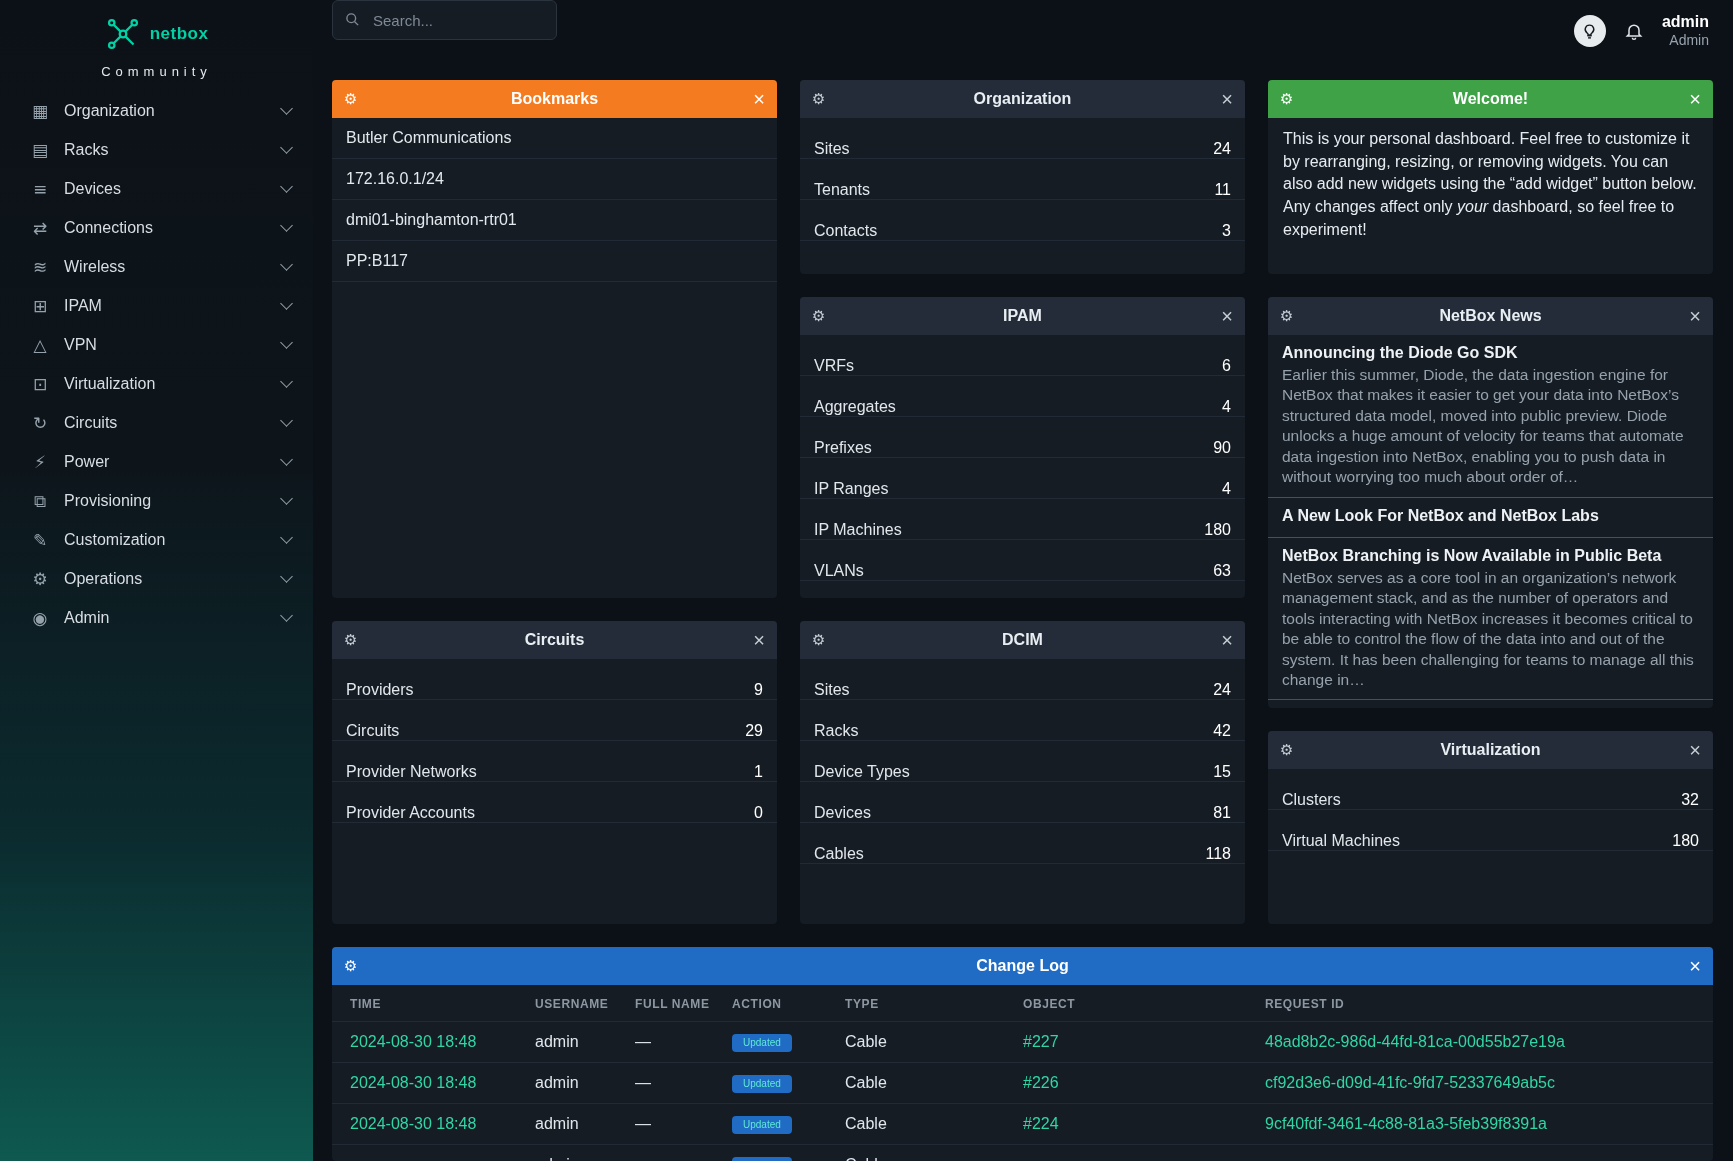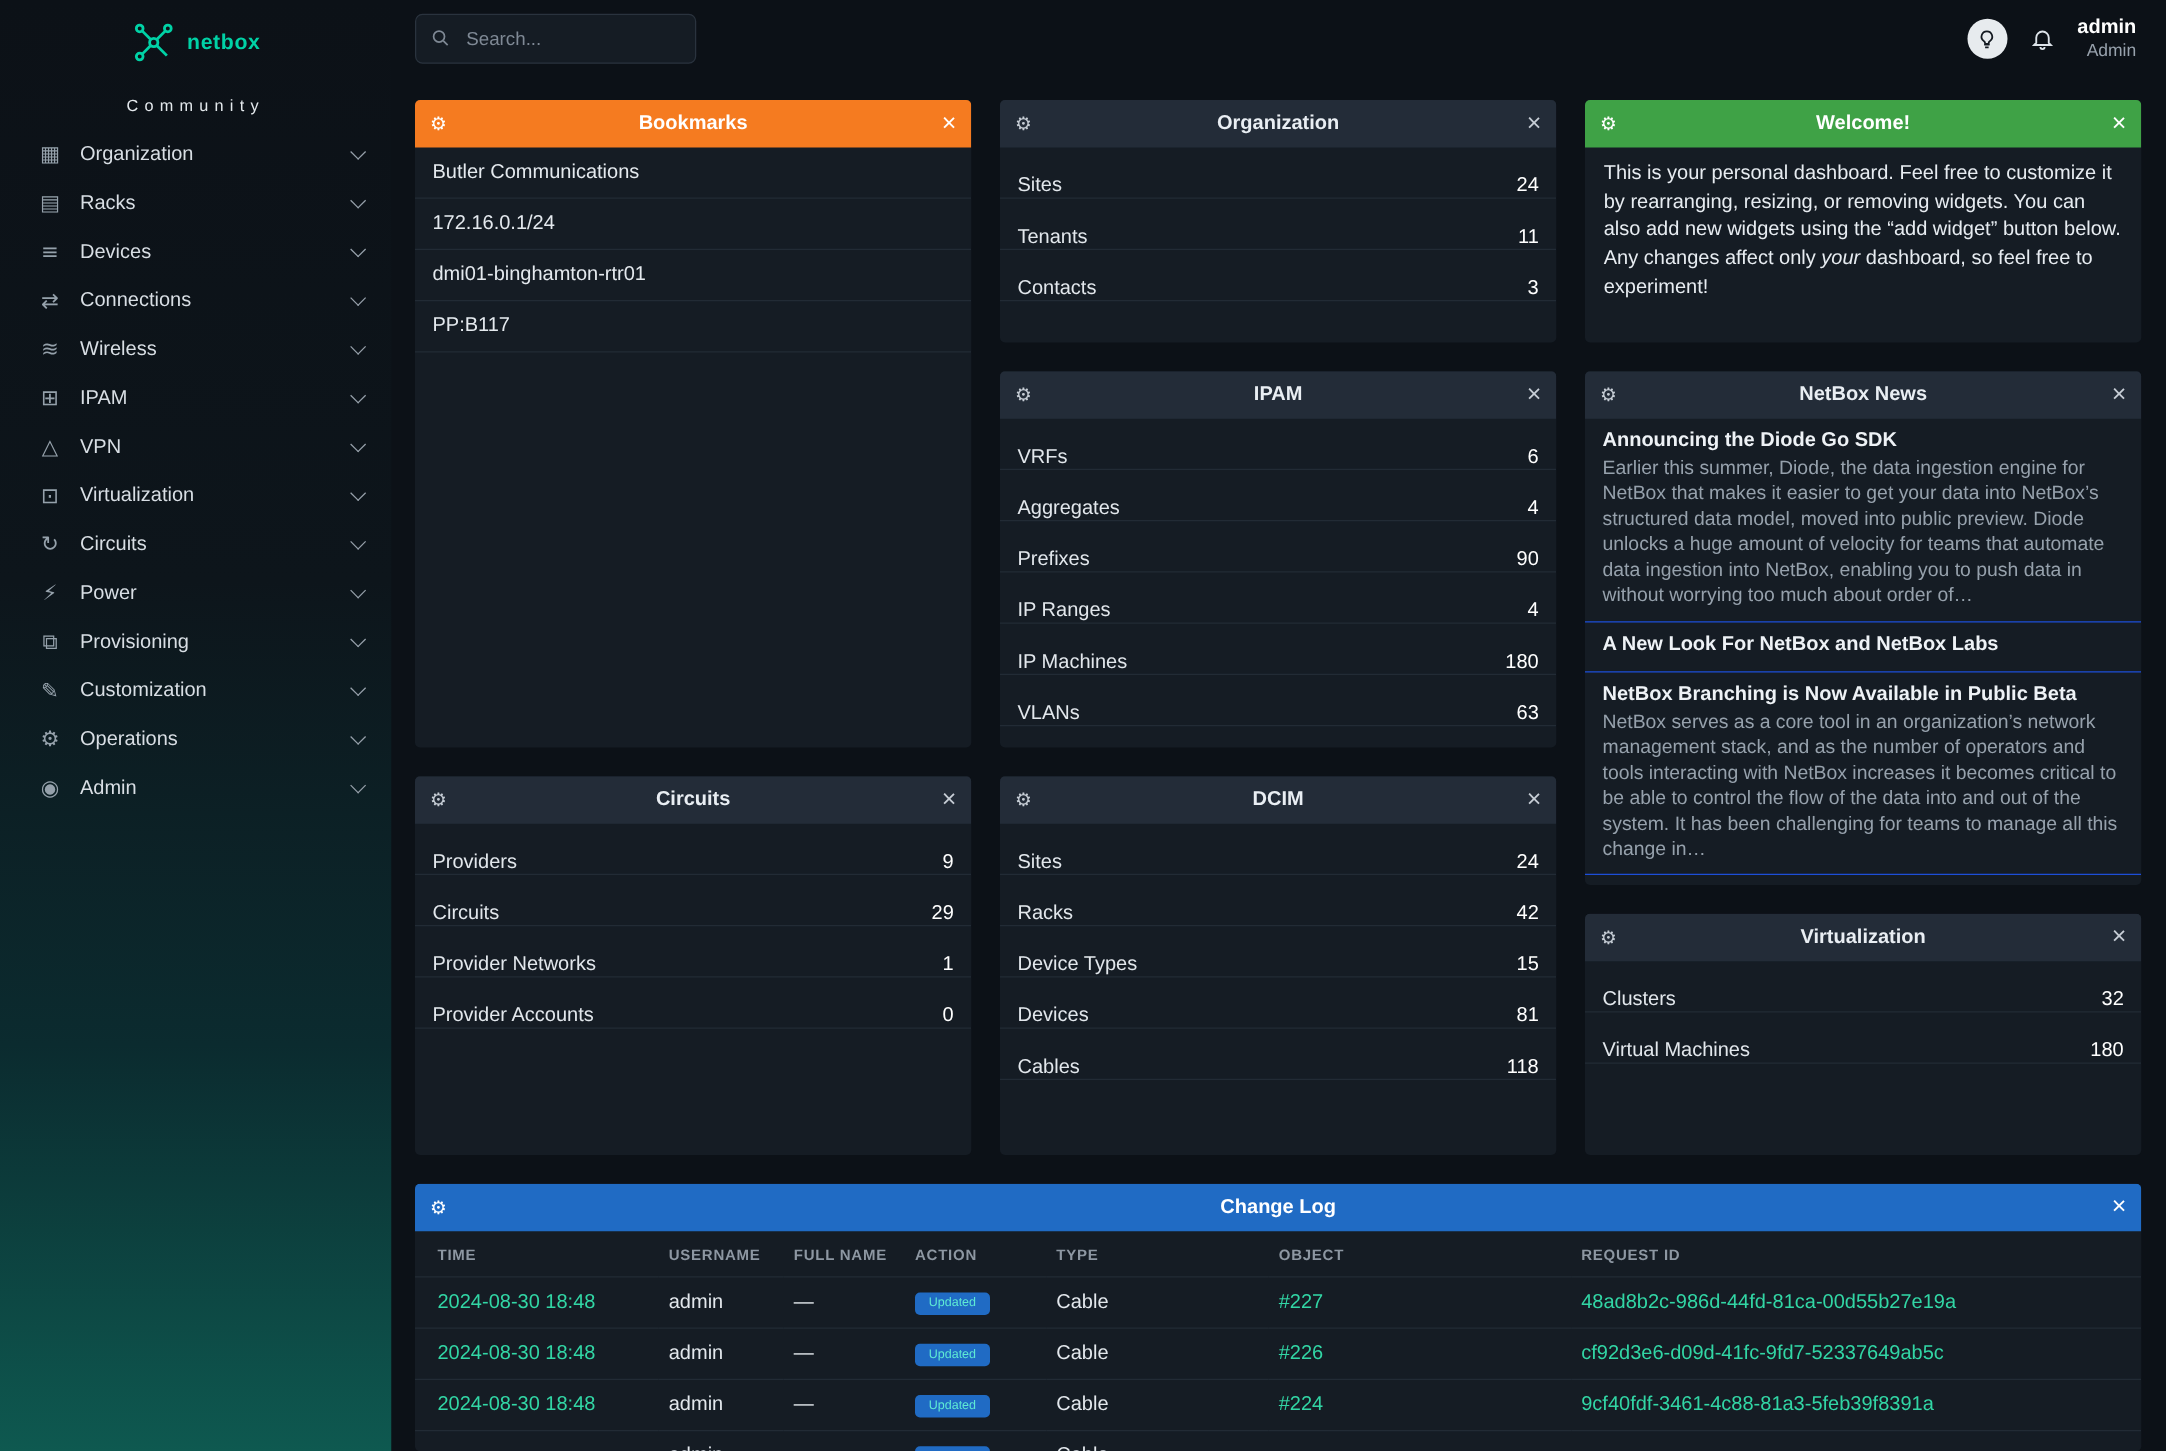--- a/index.html
+++ b/index.html
@@ -4,30 +4,30 @@
 <style>
   html,body{margin:0;padding:0}
   body{width:1733px;height:1161px;overflow:hidden;background:#0c1117;font-family:"Liberation Sans",sans-serif;color:#dfe5ea;position:relative}
 
   
   .sidebar{position:absolute;left:0;top:0;width:313px;height:1161px;
     background:linear-gradient(180deg,#0c1117 0%,#0d151b 40%,#0b2b2f 72%,#0e5950 100%)}
   .brand{padding-top:16px;text-align:center}
   .brand-row{display:inline-flex;align-items:center;gap:9px}
   .brand-name{color:#00d2a6;font-size:17px;font-weight:700;letter-spacing:.5px;cursor:pointer}
-  .brand-sub{margin-top:20px;font-size:13px;letter-spacing:5px;color:#e4e9ed}
+  .brand-sub{margin-top:8px;font-size:13px;letter-spacing:5px;color:#e4e9ed}
   .nav{margin-top:12px}
   .nav-item{display:flex;align-items:center;height:39px;padding:0 22px 0 28px;cursor:pointer}
   .nav-icon{width:24px;font-size:17px;color:#95a1ab;font-family:"DejaVu Sans",sans-serif;text-align:center}
   .nav-label{flex:1;margin-left:12px;font-size:16px;color:#d8dee4}
   .chev{width:8px;height:8px;border-right:1.7px solid #97a1ab;border-bottom:1.7px solid #97a1ab;transform:rotate(45deg);margin-bottom:4px}
 
   
   .main{position:absolute;left:313px;top:0;right:0;bottom:0}
-  .topbar{height:62px;display:flex;align-items:center;padding:0 24px 0 19px}
+  .topbar{height:62px;display:flex;padding:0 24px 0 19px}
   .searchbox{position:relative}
   .search-input{width:225px;height:40px;background:#151c24;border:1px solid #2a333e;border-radius:6px;color:#dfe5ea;font-size:15px;padding:0 12px 0 40px;outline:none;font-family:inherit;box-sizing:border-box}
   .search-input::placeholder{color:#7f8995}
   .search-ic{position:absolute;left:13px;top:12px;display:flex}
   .top-right{margin-left:auto;display:flex;align-items:center;gap:18px}
   .theme-btn{width:32px;height:32px;border-radius:50%;background:#e7ebee;border:none;display:flex;align-items:center;justify-content:center;cursor:pointer}
   .bell{cursor:pointer;display:flex}
   .userbox{text-align:right;cursor:pointer;line-height:1.25}
   .uname{font-size:16px;font-weight:700;color:#fff}
   .urole{font-size:14px;color:#98a2ad}

